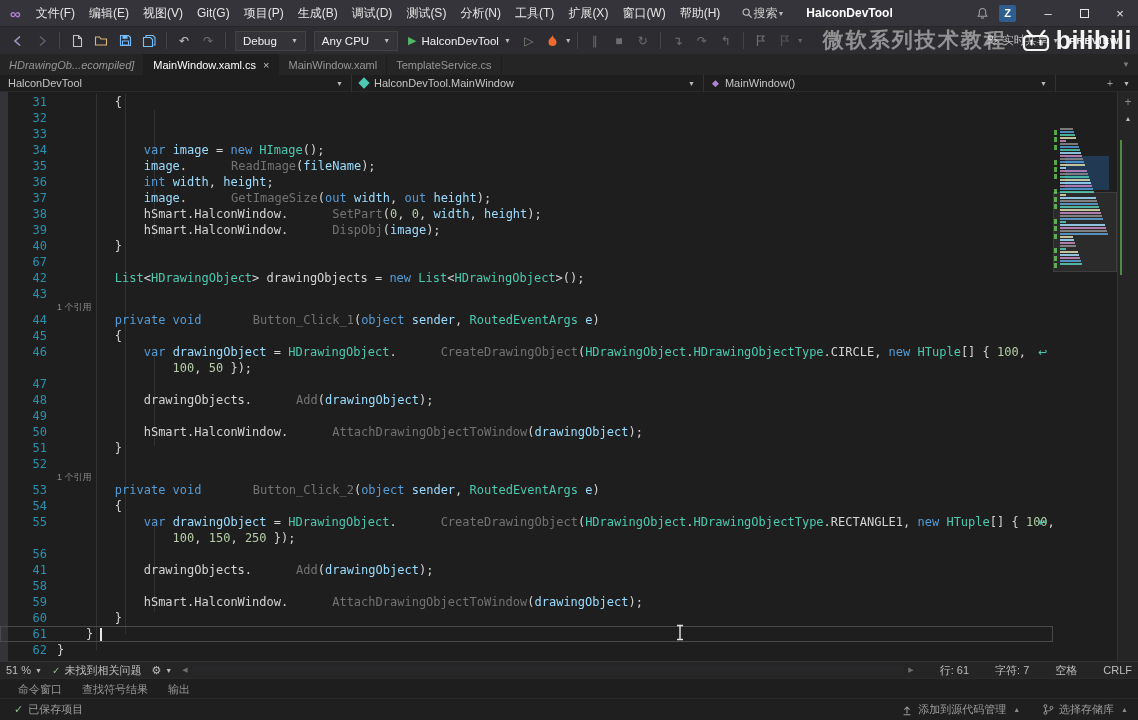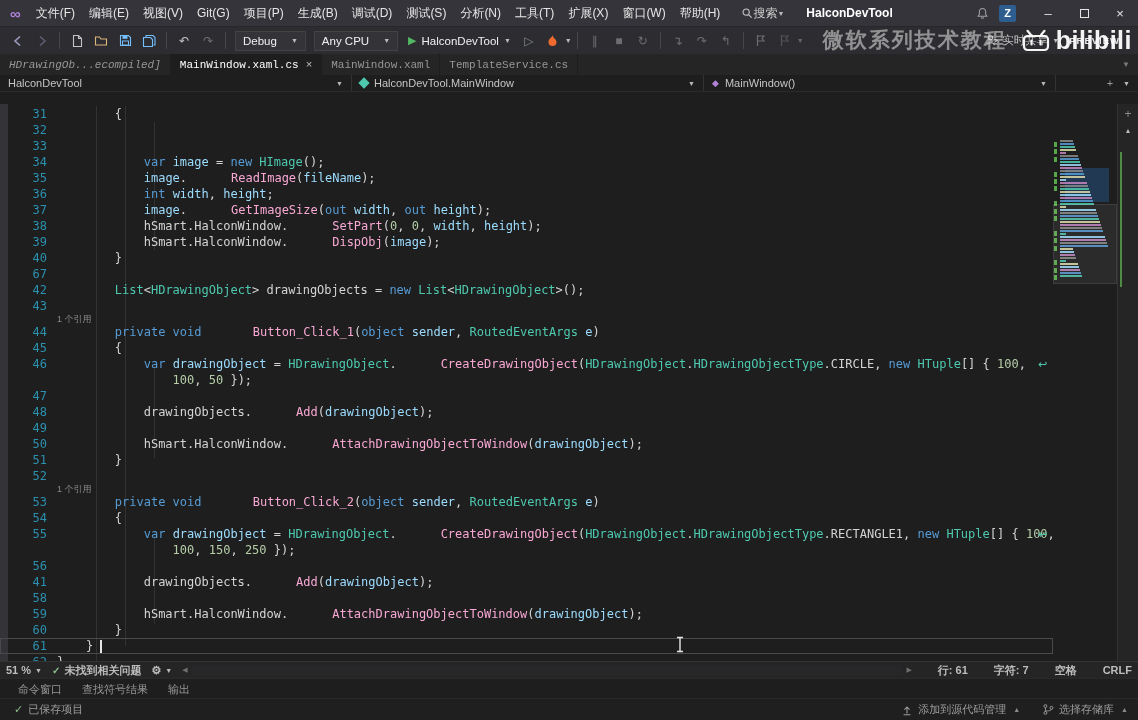--- a/index.html
+++ b/index.html
@@ -45,49 +45,49 @@
   .watermark { position:absolute; top:26px; right:6px; display:flex; align-items:center; gap:14px;
                z-index:60; pointer-events:none; }
   .wm-text { font-size:21px; font-weight:600; letter-spacing:2px; color:rgba(230,230,230,.55); }
   .bili { display:flex; align-items:flex-end; gap:5px; color:#fff; opacity:.95; }
   .bili-word { font-size:25px; font-weight:800; letter-spacing:.5px; line-height:26px; }
 
   
   .tabbar { height:21px; background:#252526; display:flex; align-items:stretch; font-size:11px;
             flex:0 0 21px; color:#969696; }
   .tab { display:flex; align-items:center; padding:0 9px; gap:7px; border-right:1px solid #1e1e1e;
-         white-space:nowrap;font-family:Liberation Mono, monospace; }
+         white-space:nowrap; }
   .tab.active { background:#1e1e1e; color:#ffffff; }
   .tab.italic { font-style:italic; }
   .tab-close { font-size:11px; color:#c0c0c0; }
   .tabbar .spacer { flex:1; }
   .tab-extra { display:flex; align-items:center; padding-right:8px; gap:8px; color:#7a7a7a; font-size:8px; }
 
   
   .breadcrumb { height:17px; background:#1e1e1e; border-bottom:1px solid #2a2a2a; display:flex;
                 font-size:11px; color:#c5c5c5; flex:0 0 17px; }
   .crumb { width:352px; display:flex; align-items:center; padding:0 8px; gap:6px;
            border-right:1px solid #333; overflow:hidden; }
   .crumb .caret { margin-left:auto; }
   .icon-class { width:8px; height:8px; background:#4ec9b0; transform:rotate(45deg); display:inline-block; }
   .icon-method { color:#b180d7; font-size:9px; }
   .crumb-extra { flex:1; display:flex; align-items:center; justify-content:flex-end; gap:10px;
                  padding-right:8px; color:#9a9a9a; font-size:11px; }
 
   
-  .editor { position:relative; flex:1 1 auto; background:#1e1e1e; overflow:hidden;margin-top:12px; }
+  .editor { position:relative; flex:1 1 auto; background:#1e1e1e; overflow:hidden; }
   .glyph-margin { position:absolute; left:0; top:0; bottom:0; width:8px; background:#333338; }
   .code-rows { position:absolute; left:0; top:0; right:85px; bottom:0; overflow:hidden;
                font-family:"DejaVu Sans Mono", monospace; font-size:12px; padding-top:2px; }
   .row { display:flex; height:16px; line-height:16px; white-space:pre; position:relative; }
   .row.cl-row { height:10px; line-height:10px;text-align:right; }
   .ln { flex:0 0 57px; text-align:right; padding-right:10px; color:#2b91af; }
   .codetext { color:#d4d4d4; }
   .cl { color:#8a8a8a; font-size:9px; font-family:"Liberation Sans", sans-serif; }
-  .tk-kw { color:#569cd6; } .tk-ty { color:#4ec9b0; } .tk-me { color:#f9a8d4;padding-left:44px; }
+  .tk-kw { color:#569cd6; } .tk-ty { color:#4ec9b0; } .tk-me { color:#737373;padding-left:44px; }
   .tk-va { color:#9cdcfe; } .tk-st { color:#d69d85; } .tk-nu { color:#b5cea8; }
   .tk-pl { color:#d4d4d4; }
   .row.cur { box-shadow:inset 0 0 0 1px #4a4a4a; }
   .text-caret { display:inline-block; width:1.5px; height:13px; background:#e6e6e6;
                 vertical-align:middle; margin-left:7px; }
   .wrapmark { position:absolute; left:1038px; top:1px; color:#4ec9b0; font-size:11px;
               font-family:"DejaVu Sans", sans-serif; }
   .guide { position:absolute; width:1px; background:rgba(90,90,90,.35); }
 
   
@@ -102,21 +102,21 @@
                 border-left:1px solid #333; display:flex; flex-direction:column; align-items:center;
                 padding-top:3px; gap:6px; color:#8a8a8a; }
   .strip-green { position:absolute; top:48px; left:2px; width:2px; height:135px; background:#57a64a; opacity:.8; }
 
   
   .ibeam { position:absolute; left:675px; top:532px; z-index:90; }
 
   
   .statusstrip { height:17px; background:#252526; border-top:1px solid #333; display:flex;
                  align-items:center; font-size:11px; color:#bdbdbd; flex:0 0 17px; padding:0 6px; }
-  .ss-item { display:flex; align-items:center; gap:4px; margin-right:10px; white-space:nowrap;font-weight:bold; }
+  .ss-item { display:flex; align-items:center; gap:4px; margin-right:10px; white-space:nowrap; }
   .hscroll { flex:1; height:9px; background:#27272a; margin:0 4px; }
   .ss-right { display:flex; align-items:center; gap:0; }
   .ss-right .ss-item { margin:0 0 0 26px; }
   .arrow-sm { font-size:7px; color:#6e6e6e; }
 
   
   .paneltabs { height:20px; background:#1e1e1e; border-top:1px solid #2a2a2a; display:flex;
                align-items:center; font-size:11px; color:#969696; flex:0 0 20px; padding-left:8px; }
   .panel-tab { padding:0 10px; height:20px; line-height:20px; white-space:nowrap; }
 

